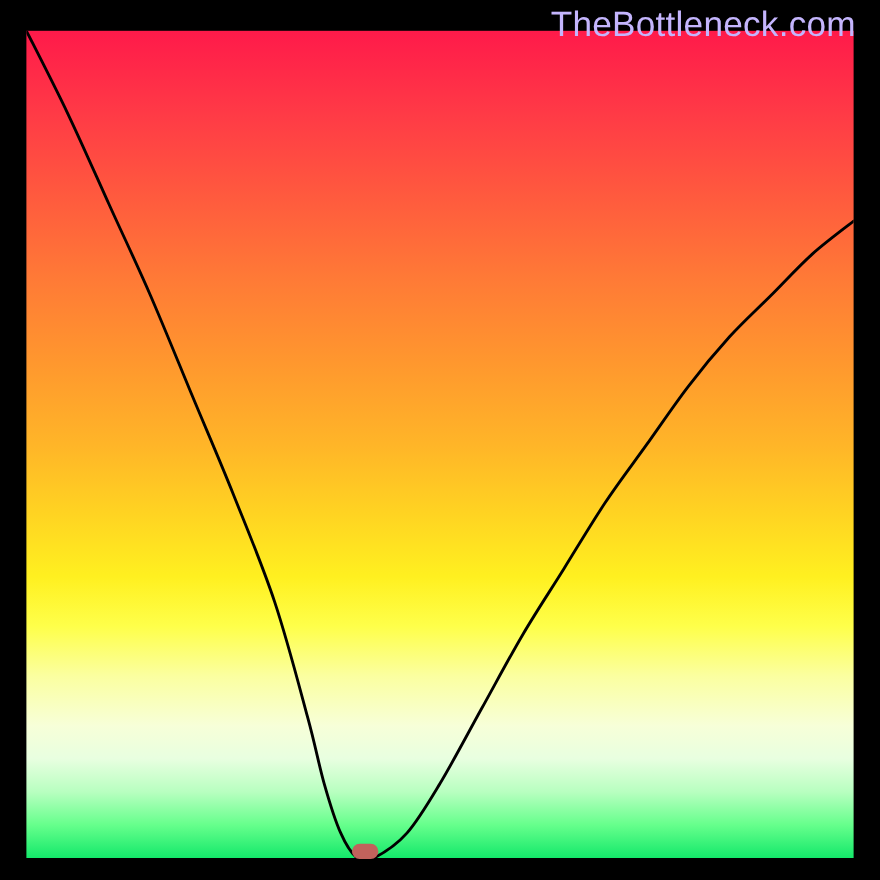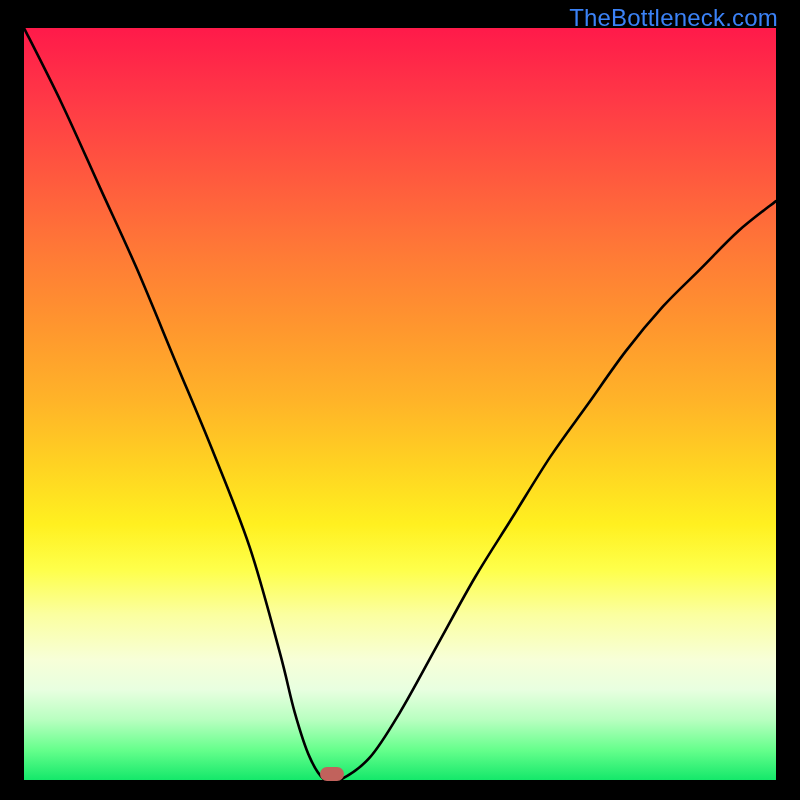--- a/index.html
+++ b/index.html
@@ -14,22 +14,22 @@
   .frame {
     position: relative;
     width: 800px;
     height: 800px;
     background: #000;
   }
   .watermark {
     position: absolute;
     top: 4px;
     right: 22px;
-    color: #3b82f6;
-    font-size: 24px;
+    color: #c4b5fd;
+    font-size: 32px;
     font-weight: 400;
     letter-spacing: 0.2px;
     z-index: 4;
   }
   .plot {
     position: absolute;
     left: 24px;
     top: 28px;
     width: 752px;
     height: 752px;

